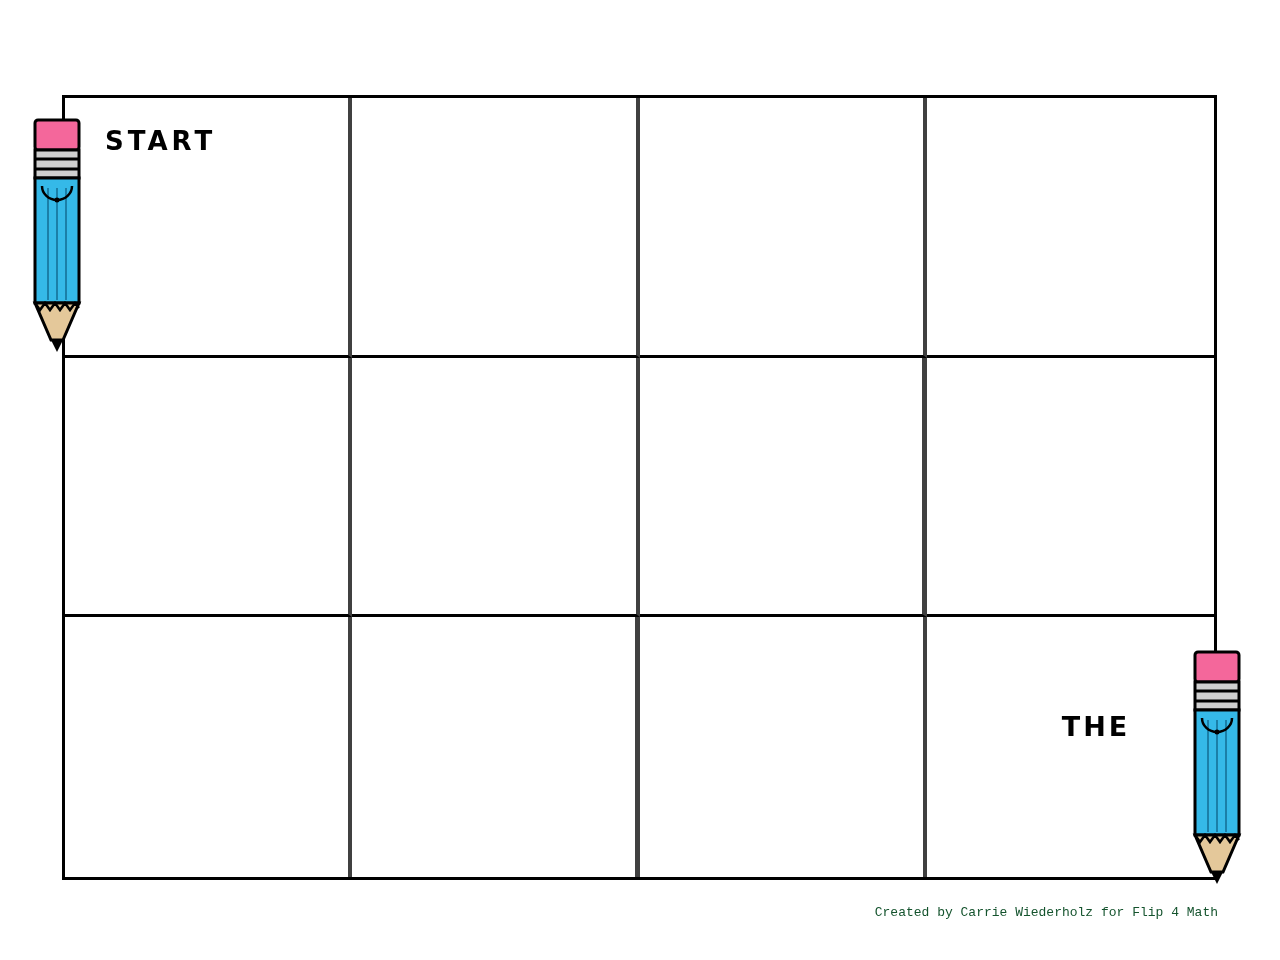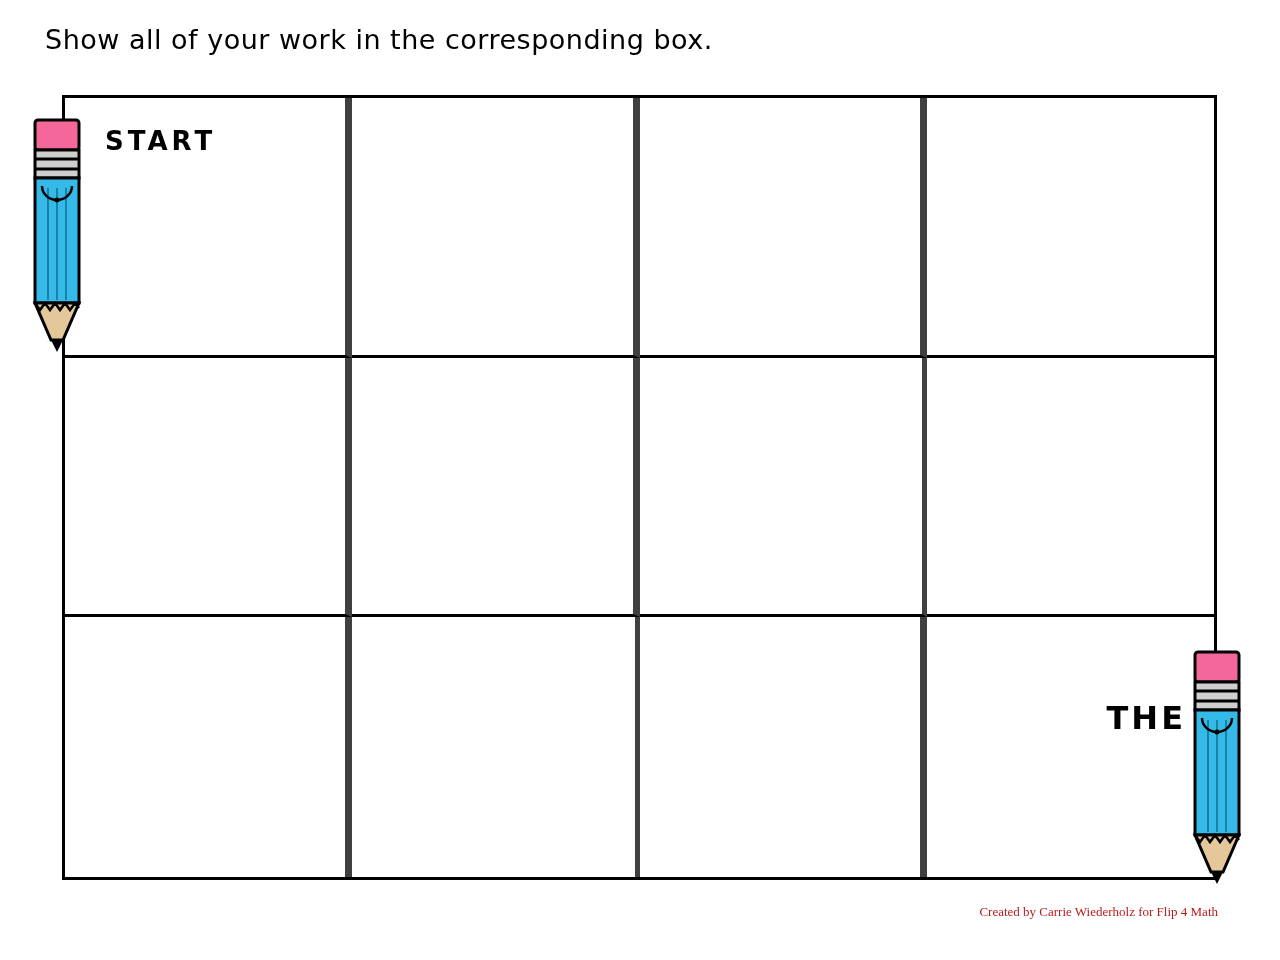--- a/index.html
+++ b/index.html
@@ -43,21 +43,21 @@
     position: absolute;
     inset: 0;
     display: grid;
     grid-template-columns: repeat(4, 1fr);
     grid-template-rows: repeat(3, 1fr);
     border: 3px solid #000000;
     box-sizing: border-box;
     background: #ffffff;
   }
   .cell {
-    border-right: 7px solid #404040;
+    border-right: 4px solid #404040;
     border-bottom: 3px solid #000000;
     box-sizing: border-box;
     position: relative;
     background: #ffffff;
   }
   .cell.col-last { border-right: none; }
   .cell.row-last { border-bottom: none; }
 
   
   .cell.thick-right { border-right-width: 5px; }
@@ -69,54 +69,53 @@
   }
   .start-label {
     left: 40px;
     top: 28px;
     font-size: 26px;
     letter-spacing: 4px;
     font-weight: 700;
   }
   .end-label {
     right: 28px;
-    top: 80px;
-    font-size: 32px;
+    top: 92px;
+    font-size: 27px;
     letter-spacing: 3px;
     font-weight: 700;
-    text-align: right;
+    text-align: center;
     line-height: 1.35;
     width: 180px;
   }
 
   
   .pencil {
     position: absolute;
     width: 54px;
     height: 235px;
   }
   .pencil-top-left { left: 30px; top: 118px; }
   .pencil-bottom-right { left: 1190px; top: 650px; }
 
   .credit {
     position: absolute;
     right: 62px;
     bottom: 40px;
-    font-family: Liberation Serif, serif;
+    font-family: Liberation Mono, monospace;
     font-size: 13px;
-    color: #b91c1c;
+    color: #14532d;
     white-space: nowrap;
   }
 </style>
 </head>
 <body>
 
 <div class="page">
 
-  <div class="instruction">Show all of your work in the corresponding box.</div>
 
   <div class="grid-wrap">
     <div class="grid">
 
       <div class="cell">
         <div class="cell-label start-label">START</div>
       </div>
       <div class="cell"></div>
       <div class="cell"></div>
       <div class="cell col-last"></div>

